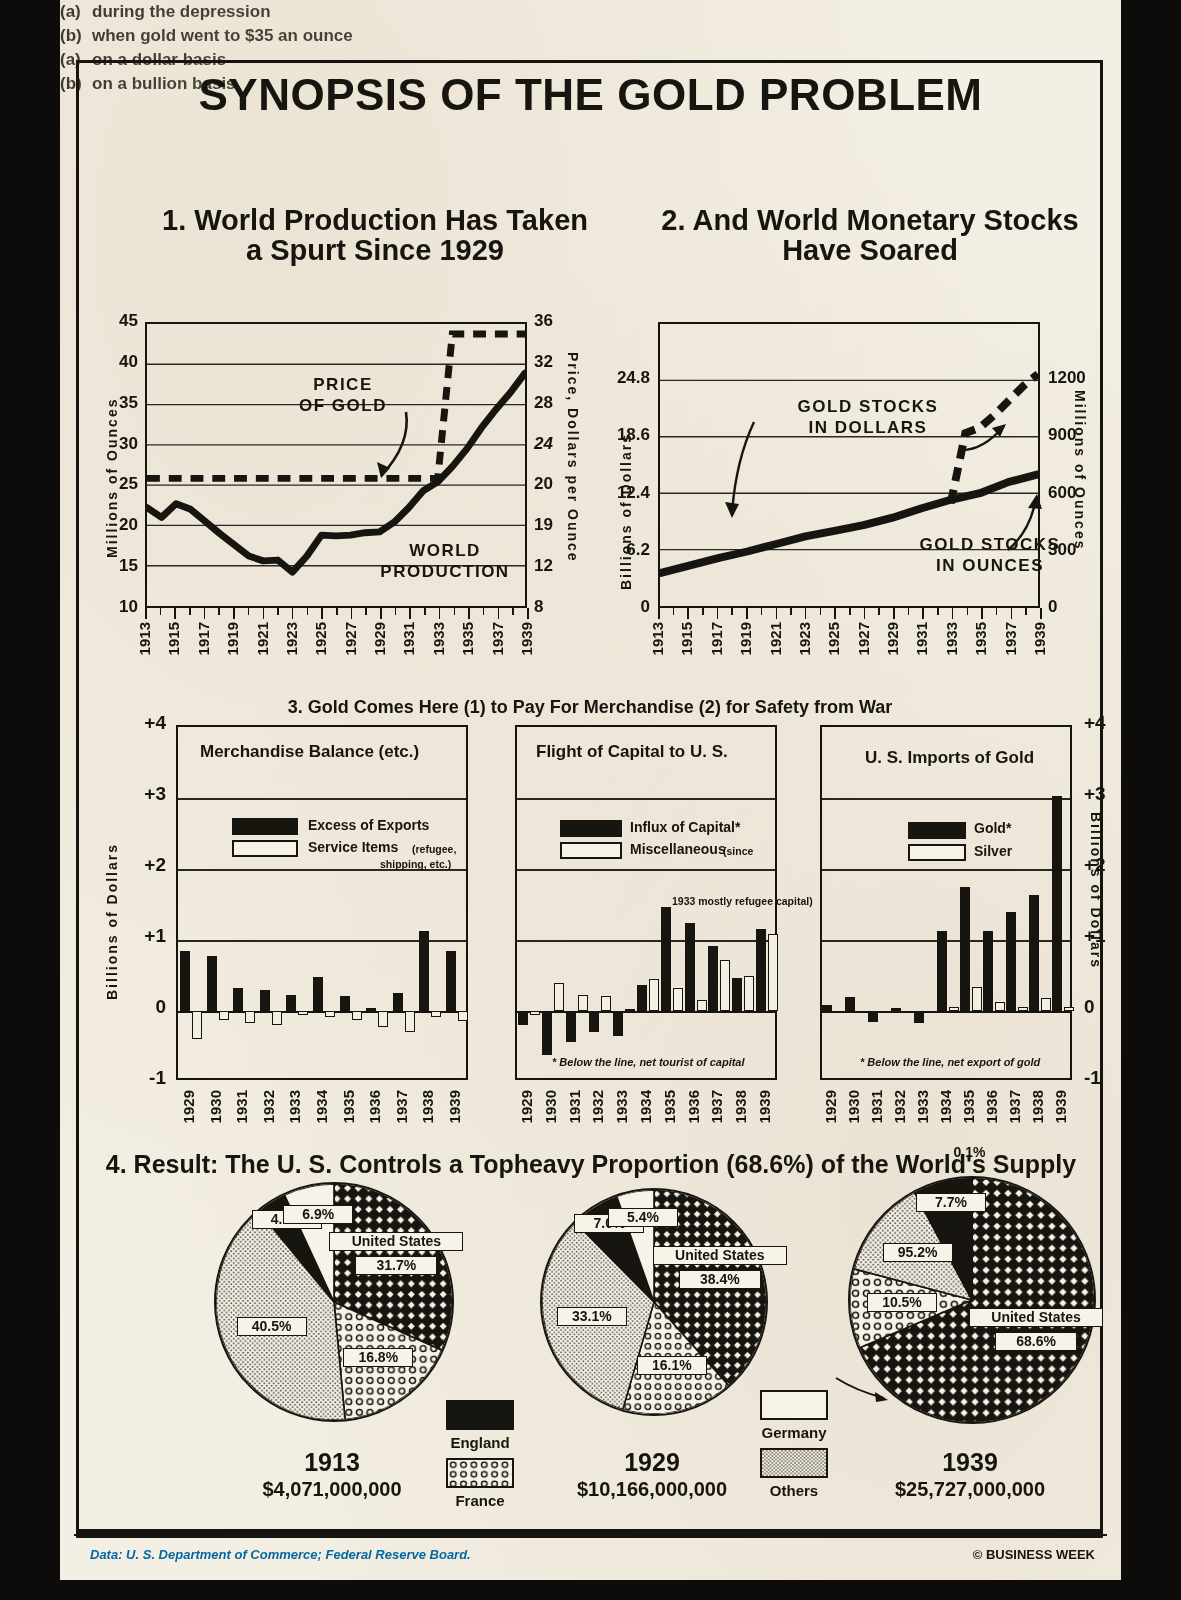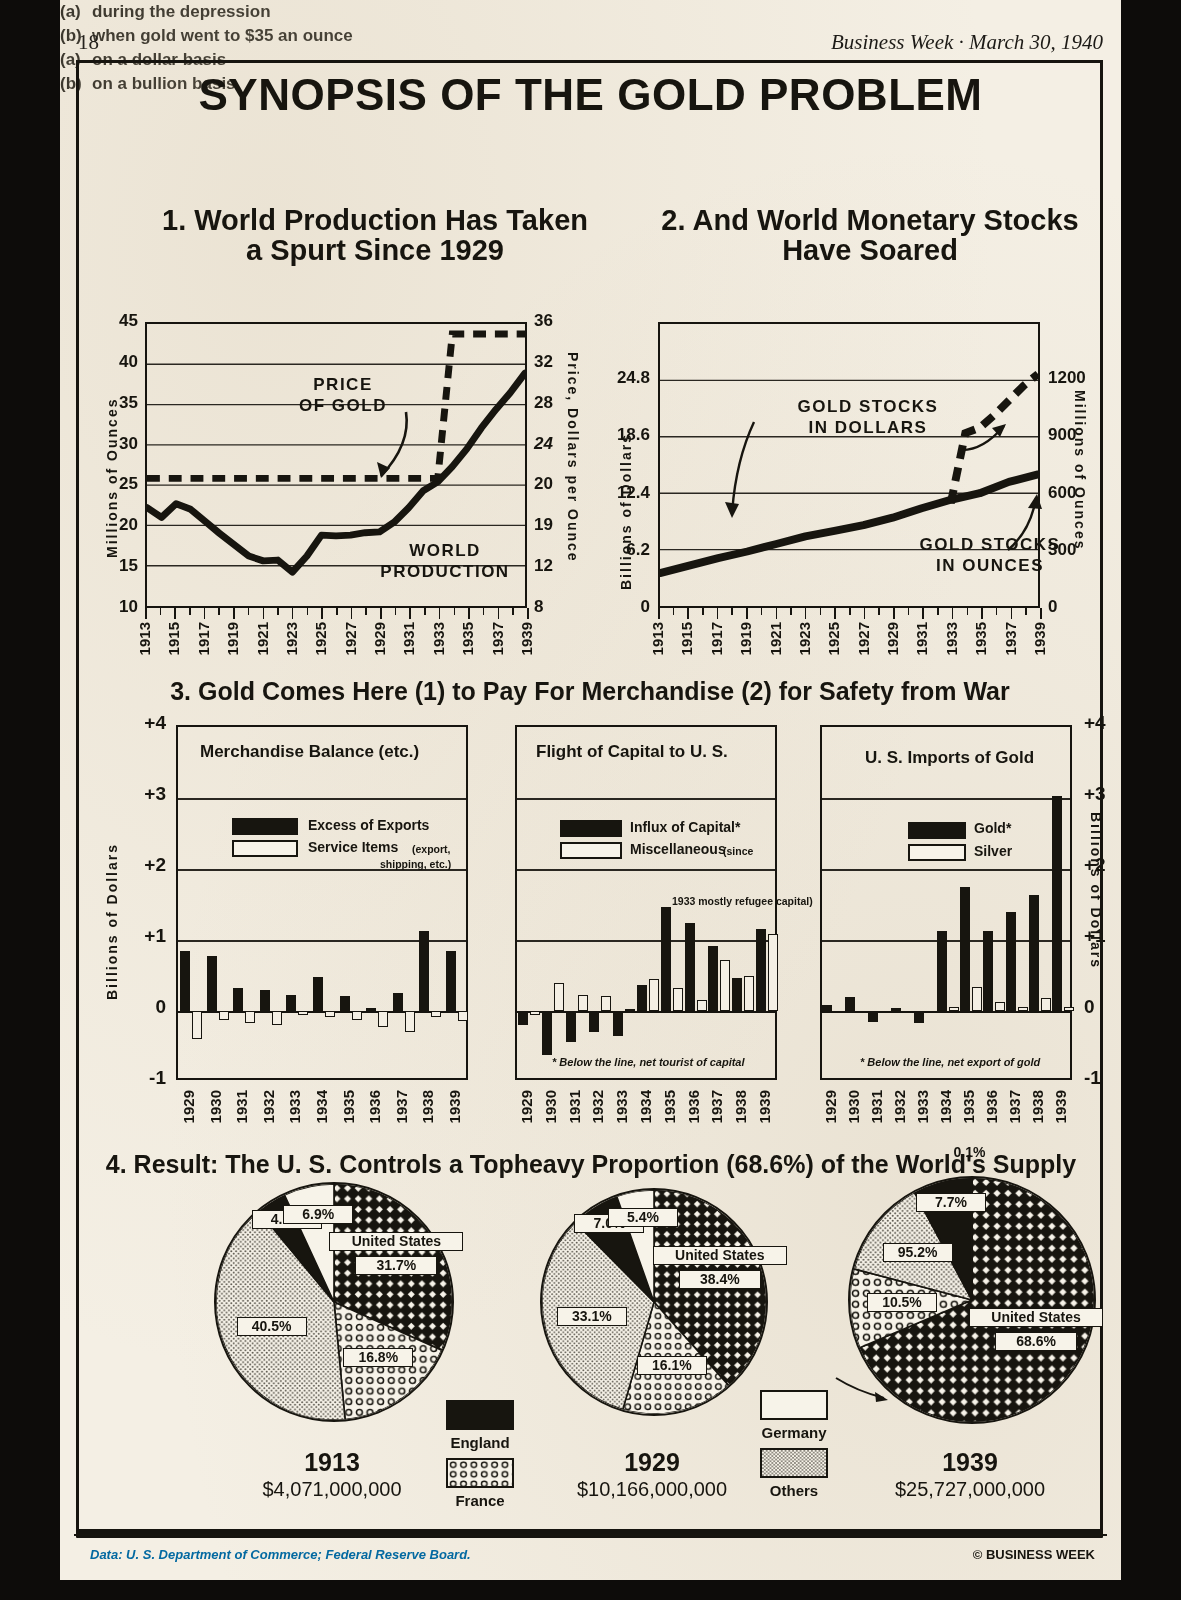--- a/index.html
+++ b/index.html
@@ -66,38 +66,34 @@
   .lgswatch.wht{background:#f7f3e9;border:2px solid #17150f;}
   .lgtext{position:absolute;font-size:14px;font-weight:bold;color:#17150f;}
   .lgsub{position:absolute;font-size:10.5px;font-weight:bold;color:#17150f;}
 
   
   .pie{position:absolute;border-radius:50%;border:2.5px solid #17150f;overflow:hidden;background:#f4efe4;}
   .pielbl{position:absolute;background:#f7f3e9;border:1.4px solid #17150f;padding:0px 4px;
     font-size:14px;font-weight:bold;color:#17150f;white-space:nowrap;line-height:17px;}
   .pielbl.plain{background:none;border:none;padding:0;}
   .pieyear{position:absolute;text-align:center;font-size:25px;font-weight:bold;color:#17150f;}
-  .pieamt{position:absolute;text-align:center;font-size:20px;font-weight:normal;color:#17150f;}
+  .pieamt{position:absolute;text-align:center;font-size:20px;font-weight:bold;color:#17150f;}
 
   .keysw{position:absolute;width:68px;height:30px;box-sizing:border-box;border:2px solid #17150f;}
   .keylbl{position:absolute;font-size:15px;font-weight:bold;color:#17150f;text-align:center;width:84px;}
 
   .footer{position:absolute;left:30px;bottom:18px;font-size:13px;font-style:italic;font-weight:bold;color:#0369a1;}
   .copyr{position:absolute;right:26px;bottom:18px;font-size:13px;font-weight:bold;color:#17150f;}
   .fline{position:absolute;left:14px;right:14px;bottom:44px;height:2px;background:#17150f;}
 </style>
 </head>
 <body>
 
 <div class="page">
 
-  <div class="hdr">
-    <div class="folio">18</div>
-    <div class="mast">Business Week · March 30, 1940</div>
-  </div>
 
   <div class="frame"></div>
 
   <div class="title">SYNOPSIS OF THE GOLD PROBLEM</div>
 
   <div class="sechead" style="left:95px;top:205px;width:440px;">
     <div class="sh-line">1. World Production Has Taken</div>
     <div class="sh-line">a Spurt Since 1929</div>
   </div>
   <div class="sublist" style="left:192px;top:266px;">
@@ -291,21 +287,21 @@
   </svg>
   <div class="annot" style="left:840px;top:534px;width:180px;text-align:center;">
     <div>GOLD STOCKS</div>
     <div>IN OUNCES</div>
   </div>
   <svg style="position:absolute;left:940px;top:490px;width:48px;height:64px;" viewBox="0 0 48 64">
     <path d="M8 60 C 22 48, 32 32, 36 8" fill="none" stroke="#17150f" stroke-width="2.4"></path>
     <path d="M37 4 L28 18 L42 19 Z" fill="#17150f"></path>
   </svg>
 
-  <div class="sechead" style="left:30px;top:675px;width:1000px;font-size:25px;line-height:32px;">3. Gold Comes Here (1) to Pay For Merchandise (2) for Safety from War</div>
+  <div class="sechead" style="left:30px;top:691px;width:1000px;font-size:18px;line-height:32px;">3. Gold Comes Here (1) to Pay For Merchandise (2) for Safety from War</div>
 
   <div class="axlabel flip" style="left:44px;top:810px;height:190px;">Billions of Dollars</div>
   <div id="c3a-yticks">
       <div class="ytick" style="left:60px;top:1067px;width:46px;text-align:right;font-size:19px;">-1</div>
       <div class="ytick" style="left:60px;top:996px;width:46px;text-align:right;font-size:19px;">0</div>
       <div class="ytick" style="left:60px;top:925px;width:46px;text-align:right;font-size:19px;">+1</div>
       <div class="ytick" style="left:60px;top:854px;width:46px;text-align:right;font-size:19px;">+2</div>
       <div class="ytick" style="left:60px;top:783px;width:46px;text-align:right;font-size:19px;">+3</div>
       <div class="ytick" style="left:60px;top:712px;width:46px;text-align:right;font-size:19px;">+4</div>
     </div>
@@ -336,21 +332,21 @@
       <div class="bar wht" style="left:253.1818181818182px;top:284px;width:10px;height:6.389999999999986px;z-index:2;"></div>
       <div class="bar blk" style="left:267.72727272727275px;top:224.36px;width:10px;height:59.639999999999986px;"></div>
       <div class="bar wht" style="left:279.72727272727275px;top:284px;width:10px;height:9.939999999999998px;z-index:2;"></div>
       <div class="gl" style="top:284px;height:2.4px;background:#16140f;"></div>
     </div>
   <div class="ctitle" style="left:140px;top:742px;">Merchandise Balance (etc.)</div>
   <div class="lgswatch blk" style="left:172px;top:818px;width:66px;height:17px;"></div>
   <div class="lgtext" style="left:248px;top:817px;">Excess of Exports</div>
   <div class="lgswatch wht" style="left:172px;top:840px;width:66px;height:17px;"></div>
   <div class="lgtext" style="left:248px;top:839px;">Service Items</div>
-  <div class="lgsub" style="left:352px;top:843px;">(export,</div>
+  <div class="lgsub" style="left:352px;top:843px;">(refugee,</div>
   <div class="lgsub" style="left:320px;top:858px;">shipping, etc.)</div>
   <div id="c3a-xticks">
       <div class="xyear" style="left:120.27272727272728px;top:1090px;">1929</div>
       <div class="xyear" style="left:146.8181818181818px;top:1090px;">1930</div>
       <div class="xyear" style="left:173.36363636363637px;top:1090px;">1931</div>
       <div class="xyear" style="left:199.9090909090909px;top:1090px;">1932</div>
       <div class="xyear" style="left:226.45454545454547px;top:1090px;">1933</div>
       <div class="xyear" style="left:253px;top:1090px;">1934</div>
       <div class="xyear" style="left:279.54545454545456px;top:1090px;">1935</div>
       <div class="xyear" style="left:306.0909090909091px;top:1090px;">1936</div>

